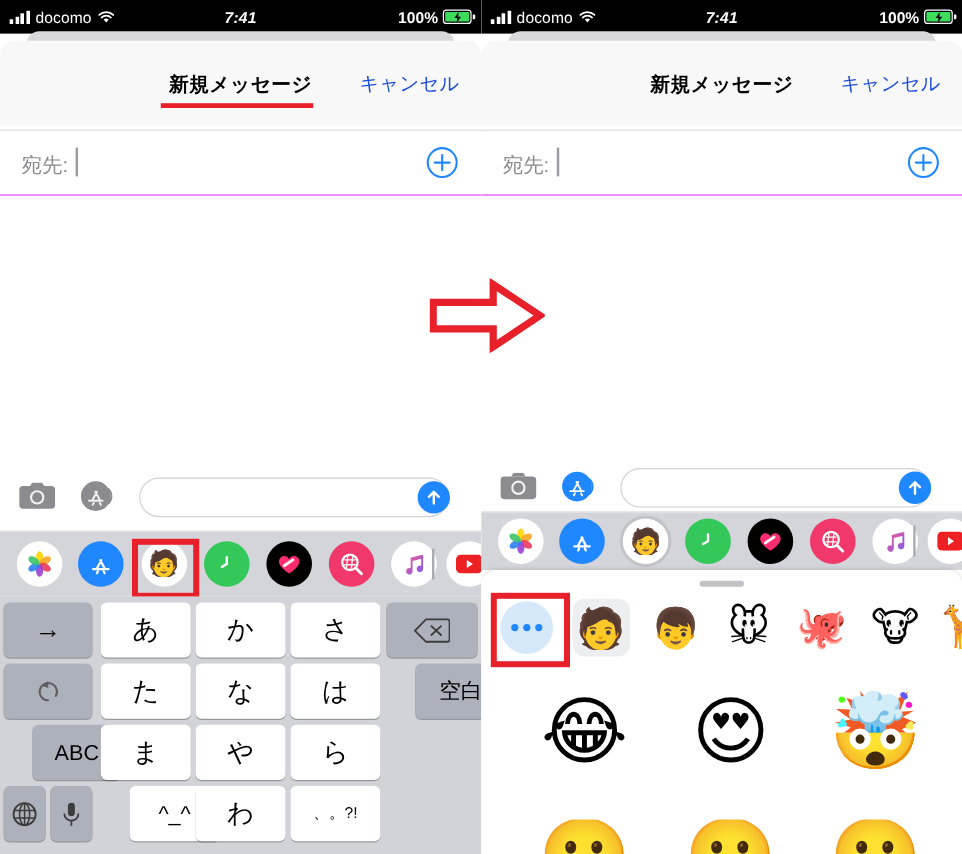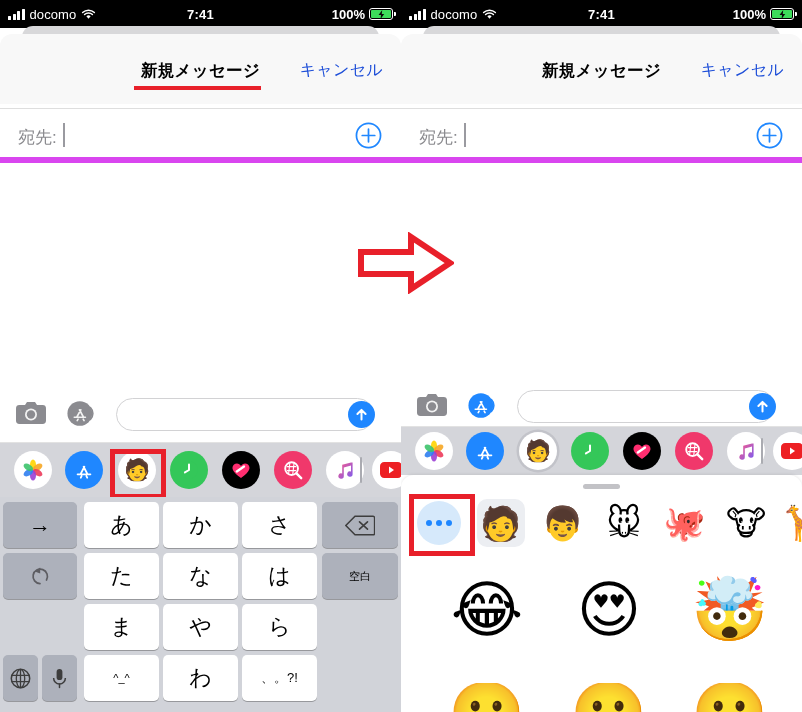--- a/index.html
+++ b/index.html
@@ -35,21 +35,21 @@
     font-size: 13px;
     display: flex; align-items: center;
   }
   .sb-left {
     position: absolute; left: 8px; top: 0; height: 28px;
     display: flex; align-items: center; gap: 5px;
   }
   .sb-center {
     position: absolute; left: 0; width: 401px; top: 0; height: 28px;
     display: flex; align-items: center; justify-content: center;
-    font-weight: bold; letter-spacing: .2px;
+    font-weight: bold; letter-spacing: .2px; font-style: italic;
   }
   .sb-right {
     position: absolute; right: 8px; top: 0; height: 28px;
     display: flex; align-items: center; gap: 4px;
     font-weight: bold;
   }
   .carrier { font-size: 13px; letter-spacing: .1px; }
   .bars { display: flex; align-items: flex-end; gap: 1.5px; height: 11px; }
   .bars i { display: block; width: 3px; background: #fff; border-radius: .5px; }
   .bars i:nth-child(1){ height: 4px; }
@@ -98,21 +98,21 @@
     position: absolute; left: 134px; top: 52px;
     width: 127px; height: 4px; background: #e8202a;
   }
 
   
   .tofield {
     position: absolute; top: 108px; left: 0;
     width: 401px; height: 55px;
     background: #ffffff;
     border-top: 1px solid #dedede;
-    border-bottom: 6px solid #d946ef;
+    border-bottom: 1px solid #d946ef;
     box-sizing: border-box;
   }
   .tolabel {
     position: absolute; left: 18px; top: 17px;
     font-size: 17px; color: #8a8a8e;
   }
   .caret {
     position: absolute; left: 63px; top: 14px;
     width: 2px; height: 24px; background: #9a9aa0;
   }
@@ -183,21 +183,21 @@
   }
   .key {
     position: absolute;
     border-radius: 5px;
     display: flex; align-items: center; justify-content: center;
     font-size: 22px; color: #000;
     box-shadow: 0 1px 0 rgba(0,0,0,.28);
   }
   .key.white { background: #ffffff; }
   .key.gray  { background: #adb1bb; }
-  .key.small { font-size: 11px; }
+  .key.small { font-size: 18px; margin-left: 24px; }
   .key.tiny  { font-size: 13px; }
 
   
   .memojipanel {
     position: absolute; left: 0; width: 401px;
     background: #ffffff;
     border-radius: 13px 13px 0 0;
     box-shadow: 0 -1px 3px rgba(0,0,0,.08);
   }
   .draghandle {
@@ -396,20 +396,21 @@
         <svg width="22" height="22" viewBox="0 0 22 22">
           <path d="M17.5 15 A7.2 7.2 0 1 0 11 18.6" fill="none" stroke="#5d5d62" stroke-width="1.7" stroke-linecap="round"></path>
           <path d="M11.2 2.6 L11.2 8.4 L5.8 6.4 Z" fill="#5d5d62"></path>
         </svg>
       </div>
       <div class="key white" style="left:84px;top:56px;width:75px;height:46px;">た</div>
       <div class="key white" style="left:163px;top:56px;width:75px;height:46px;">な</div>
       <div class="key white" style="left:242px;top:56px;width:75px;height:46px;">は</div>
       <div class="key gray small" style="left:322px;top:56px;width:76px;height:46px;">空白</div>
 
+      <div class="key gray small" style="left:3px;top:107px;width:74px;height:46px;">ABC</div>
       <div class="key white" style="left:84px;top:107px;width:75px;height:46px;">ま</div>
       <div class="key white" style="left:163px;top:107px;width:75px;height:46px;">や</div>
       <div class="key white" style="left:242px;top:107px;width:75px;height:46px;">ら</div>
 
       <div class="key gray" style="left:3px;top:158px;width:35px;height:46px;">
         <svg width="21" height="21" viewBox="0 0 21 21">
           <circle cx="10.5" cy="10.5" r="9.2" fill="none" stroke="#3d3d3d" stroke-width="1.5"></circle>
           <ellipse cx="10.5" cy="10.5" rx="4.2" ry="9.2" fill="none" stroke="#3d3d3d" stroke-width="1.3"></ellipse>
           <path d="M1.6 7.4 H19.4 M1.6 13.6 H19.4 M10.5 1.3 V19.7" stroke="#3d3d3d" stroke-width="1.3"></path>
         </svg>

